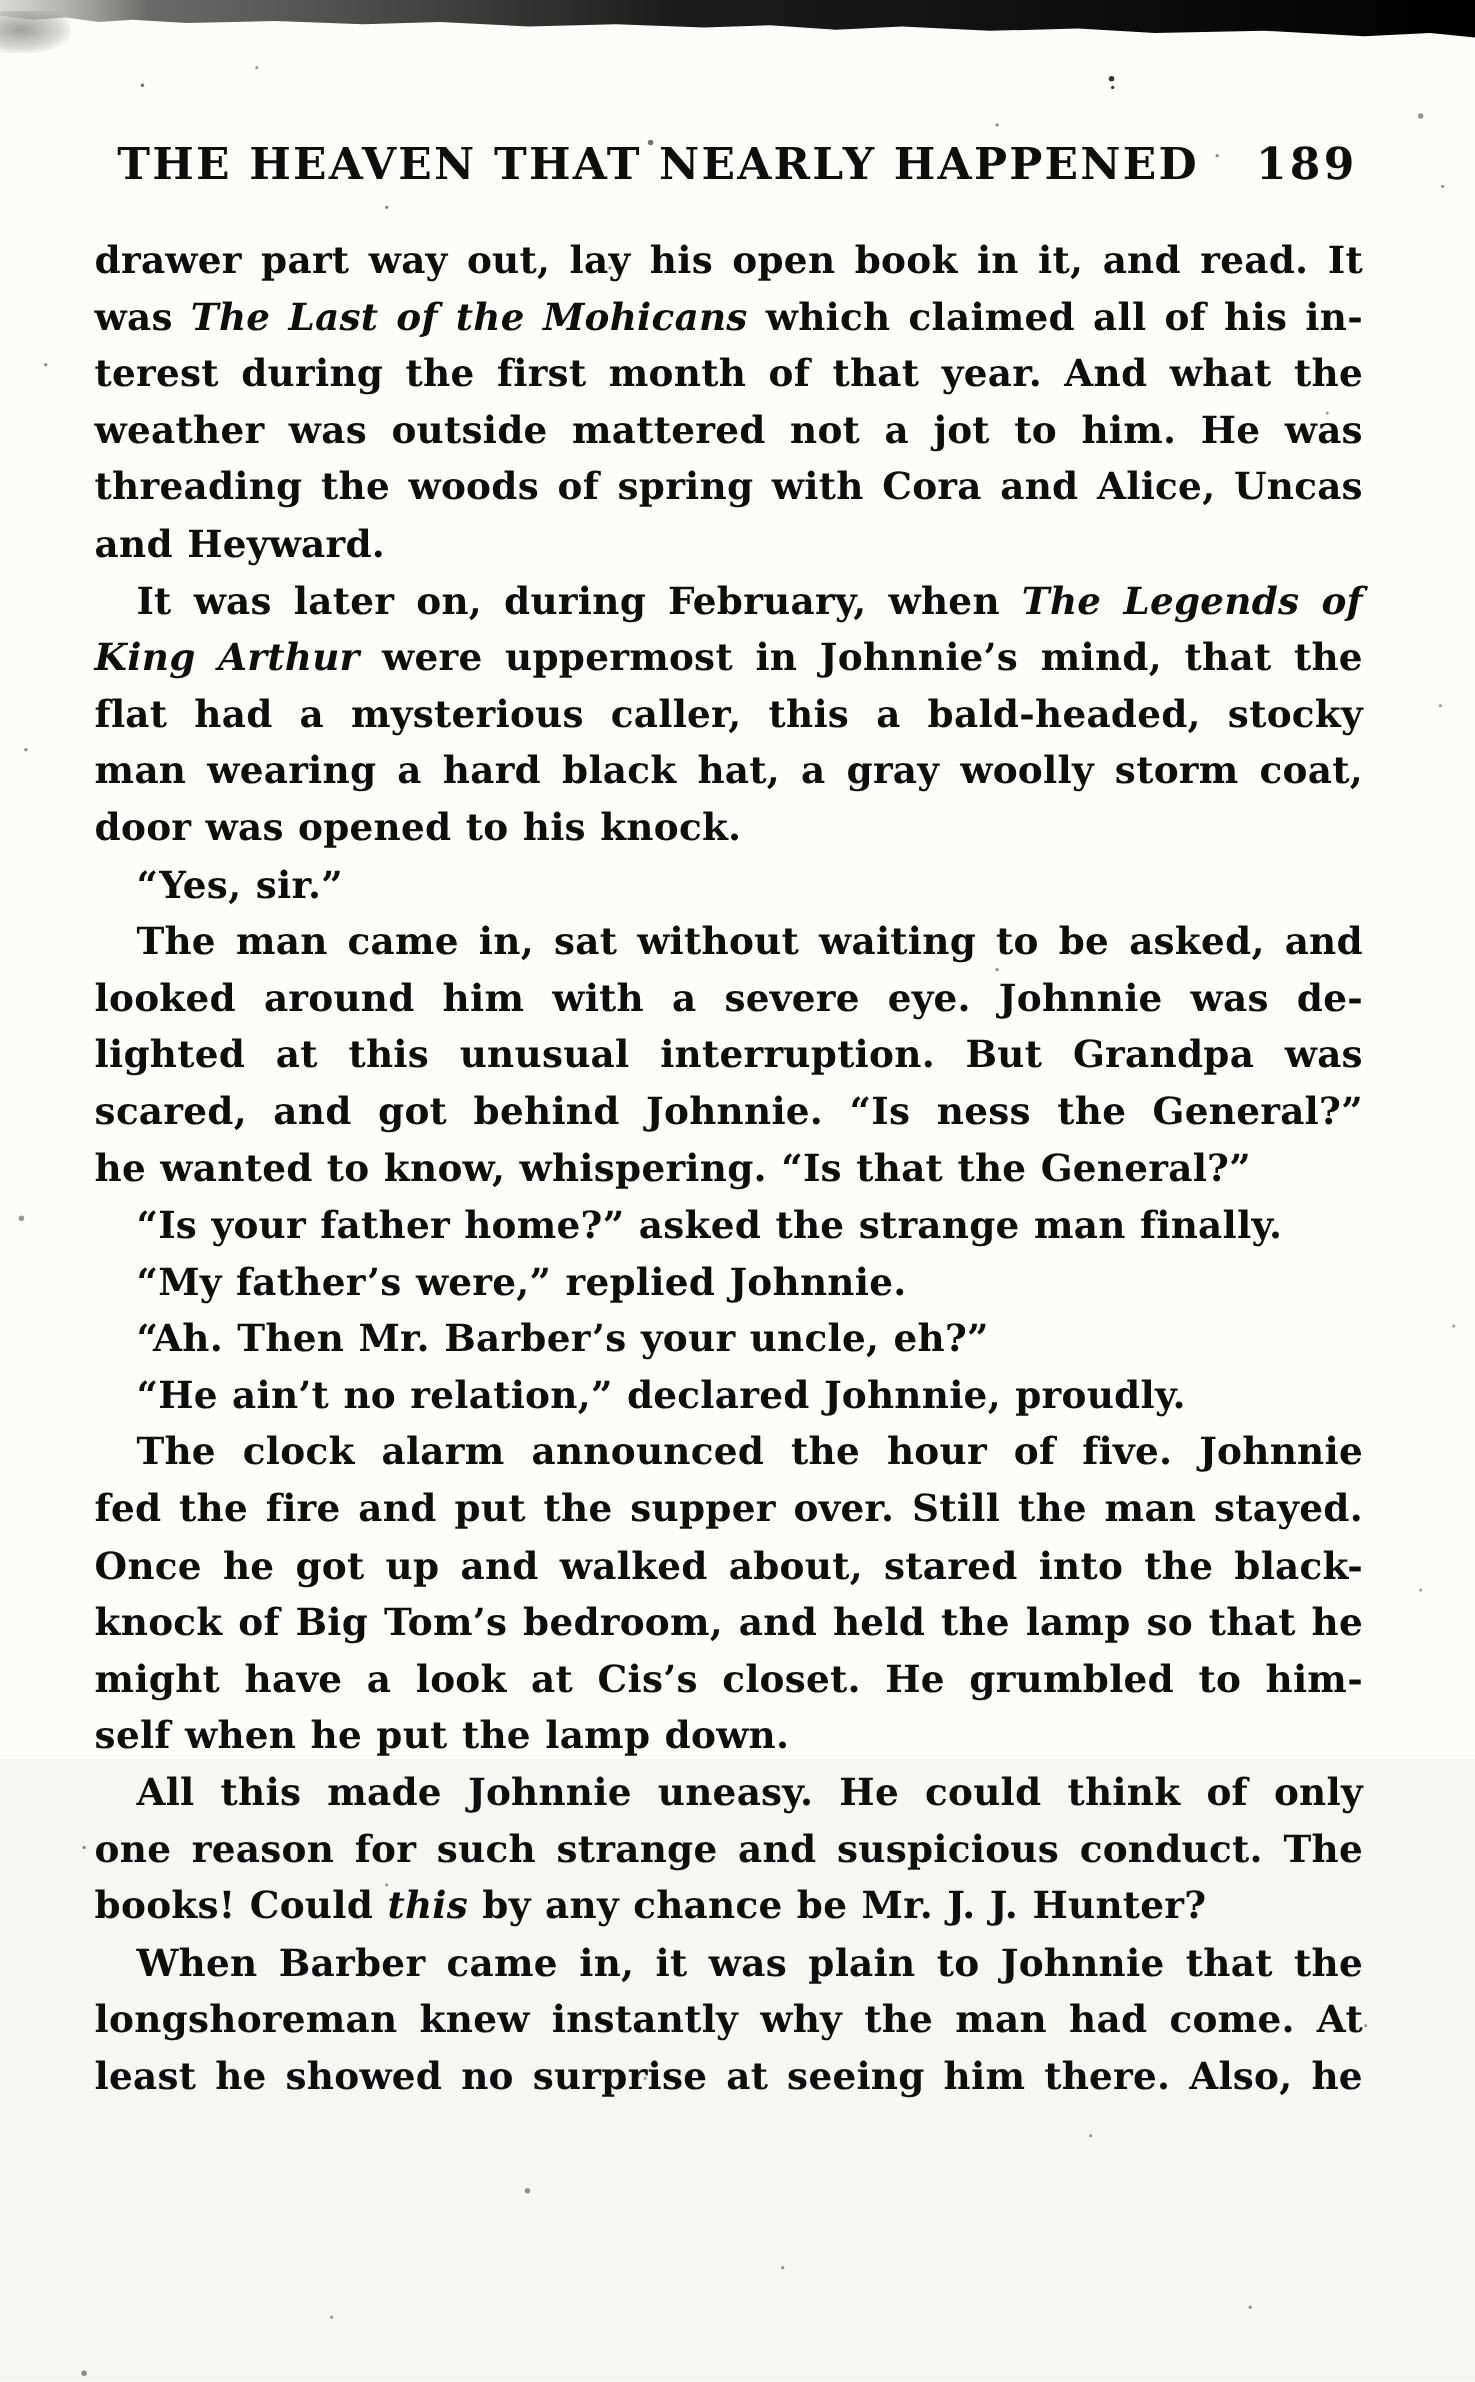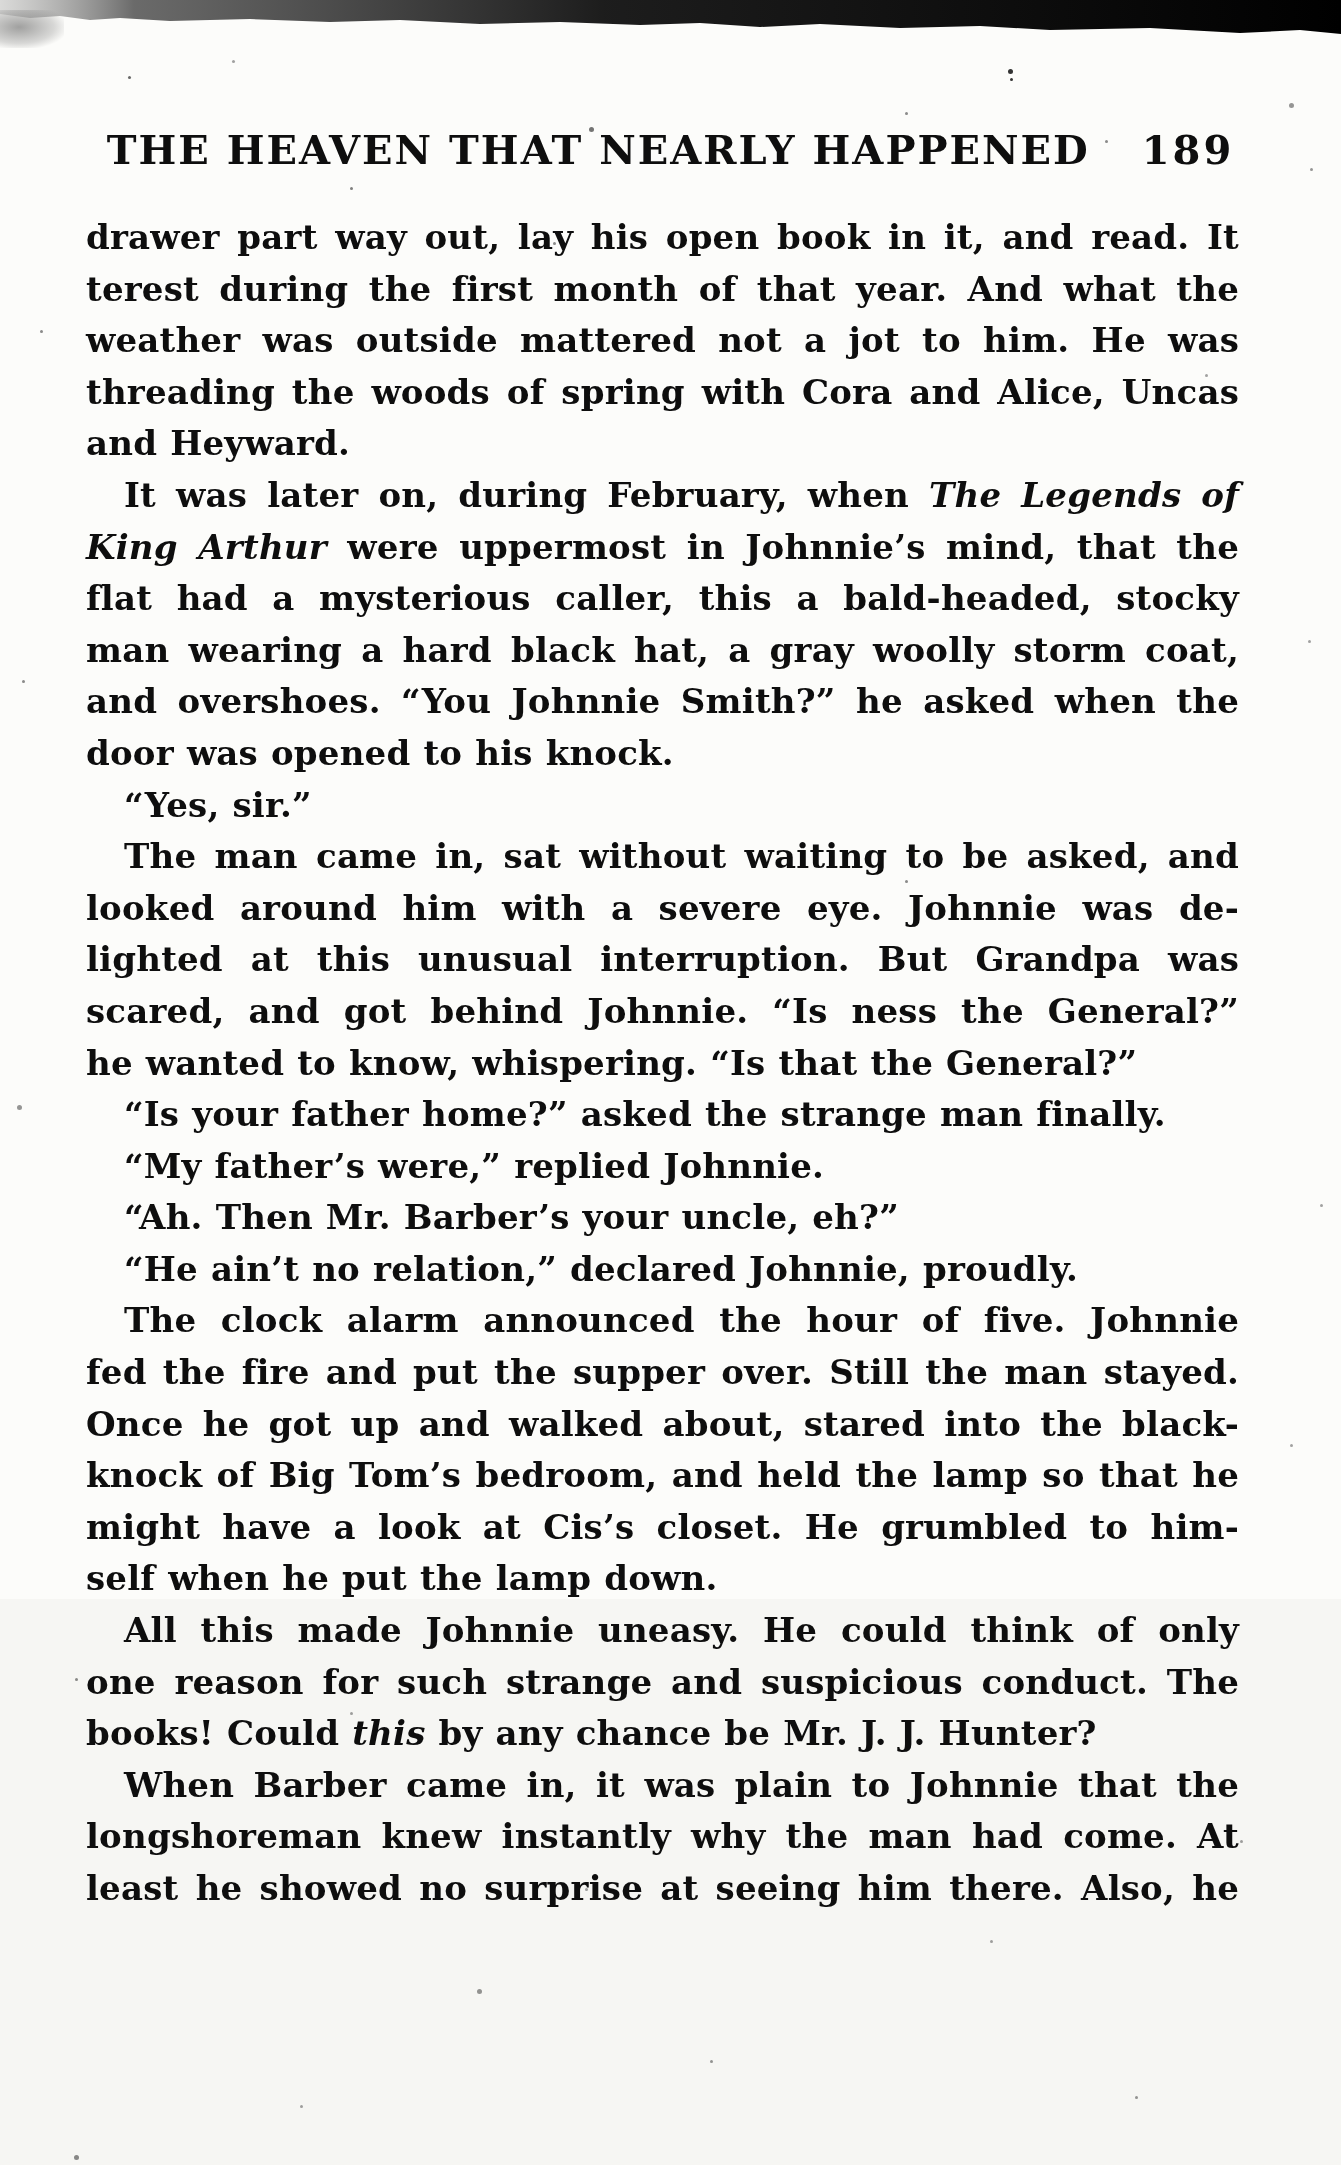--- a/index.html
+++ b/index.html
@@ -130,29 +130,29 @@
   </svg>
 
   <div class="corner-smudge"></div>
 
   <header class="running-head">
     <span>THE HEAVEN THAT NEARLY HAPPENED</span><span class="pagenum">189</span>
   </header>
 
   <main class="body-text" id="body-text">
       <div class="line">drawer part way out, lay his open book in it, and read.  It</div>
+      <div class="line">was <i>The Last of the Mohicans</i> which claimed all of his in-</div>
       <div class="line">terest during the first month of that year.  And what the</div>
       <div class="line">weather was outside mattered not a jot to him.  He was</div>
       <div class="line">threading the woods of spring with Cora and Alice, Uncas</div>
       <div class="line last">and Heyward.</div>
       <div class="line indent">It was later on, during February, when <i>The Legends of</i></div>
       <div class="line"><i>King Arthur</i> were uppermost in Johnnie’s mind, that the</div>
       <div class="line">flat had a mysterious caller, this a bald-headed, stocky</div>
       <div class="line">man wearing a hard black hat, a gray woolly storm coat,</div>
-      <div class="line">and overshoes.  “You Johnnie Smith?” he asked when the</div>
       <div class="line last">door was opened to his knock.</div>
       <div class="line indent last">“Yes, sir.”</div>
       <div class="line indent">The man came in, sat without waiting to be asked, and</div>
       <div class="line">looked around him with a severe eye.  Johnnie was de-</div>
       <div class="line">lighted at this unusual interruption.  But Grandpa was</div>
       <div class="line">scared, and got behind Johnnie.  “Is ness the General?”</div>
       <div class="line last">he wanted to know, whispering.  “Is that the General?”</div>
       <div class="line indent last">“Is your father home?” asked the strange man finally.</div>
       <div class="line indent last">“My father’s were,” replied Johnnie.</div>
       <div class="line indent last">“Ah.  Then Mr. Barber’s your uncle, eh?”</div>

